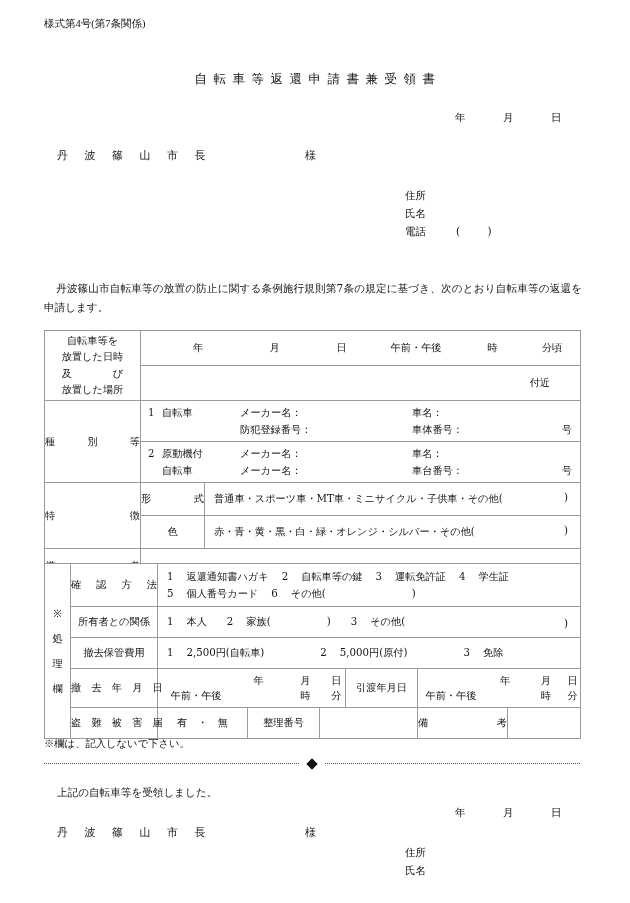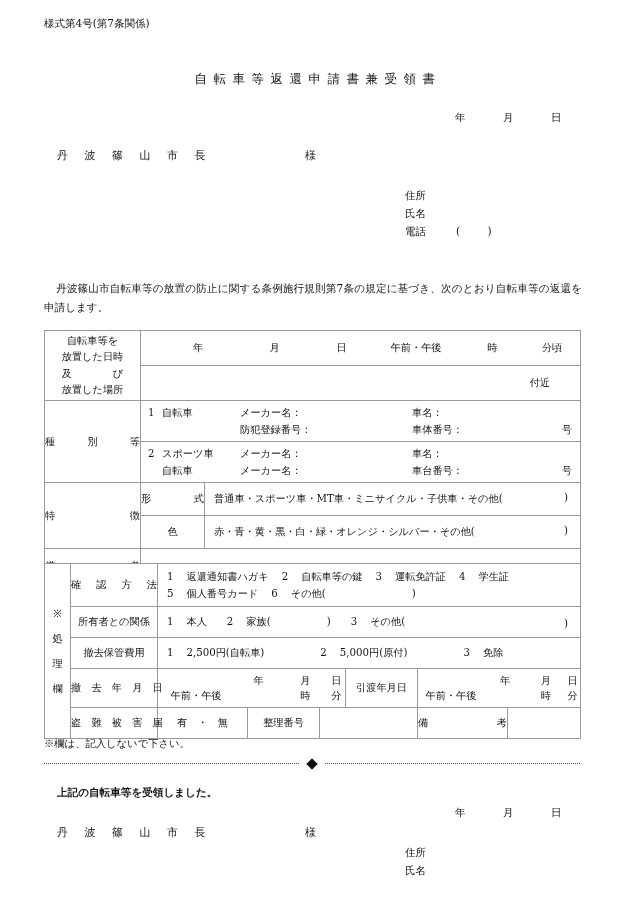--- a/index.html
+++ b/index.html
@@ -24,20 +24,21 @@
   }
 
   
   .form-no {
     position: absolute;
     left: 44px;
     top: 17px;
     font-size: 10.5px;
     letter-spacing: 0px;
     white-space: nowrap;
+    font-family: Liberation Serif, serif;
   }
   .doc-title {
     position: absolute;
     left: 0; right: 0;
     top: 71px;
     text-align: center;
     font-size: 12.5px;
     letter-spacing: 6.5px;
     padding-left: 6px;
     white-space: nowrap;
@@ -257,21 +258,20 @@
     flex: 0 0 auto;
   }
 
   
   .receipt-text {
     position: absolute;
     top: 786px;
     left: 57px;
     font-size: 10.6px;
     white-space: nowrap;
-    font-weight: bold;
   }
   .date-line2 {
     position: absolute;
     top: 806px;
     left: 455px;
     width: 140px;
     font-size: 10.5px;
     display: flex;
   }
   .mayor-line2 {
@@ -372,21 +372,21 @@
               <span class="right"><span>車体番号：</span><span class="suffix-go">号</span></span>
             </span>
           </div>
         </td>
       </tr>
 
       <tr>
         <td colspan="2" style="height:38px">
           <div class="kind-grid">
             <span>2</span>
-            <span>スポーツ車</span>
+            <span>原動機付</span>
             <span class="sub">
               <span>メーカー名：</span>
               <span class="right">車名：</span>
             </span>
             <span></span>
             <span>自転車</span>
             <span class="sub">
               <span>メーカー名：</span>
               <span class="right"><span>車台番号：</span><span class="suffix-go">号</span></span>
             </span>

